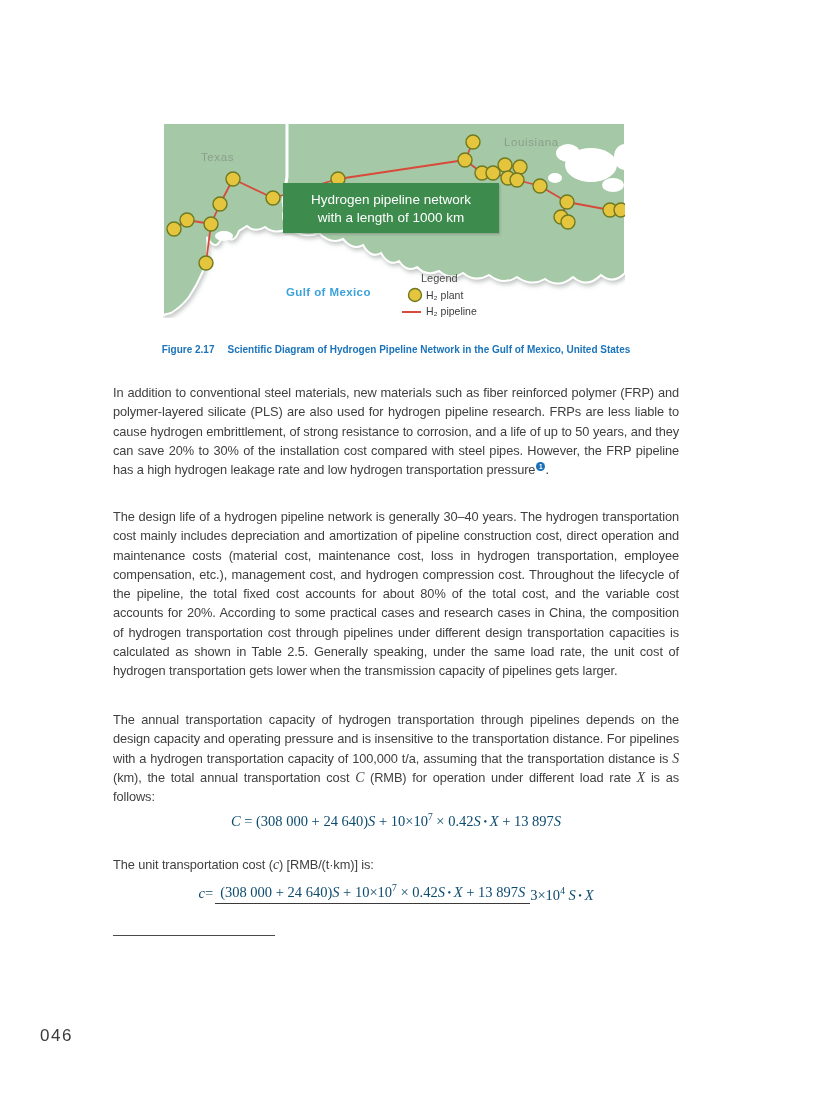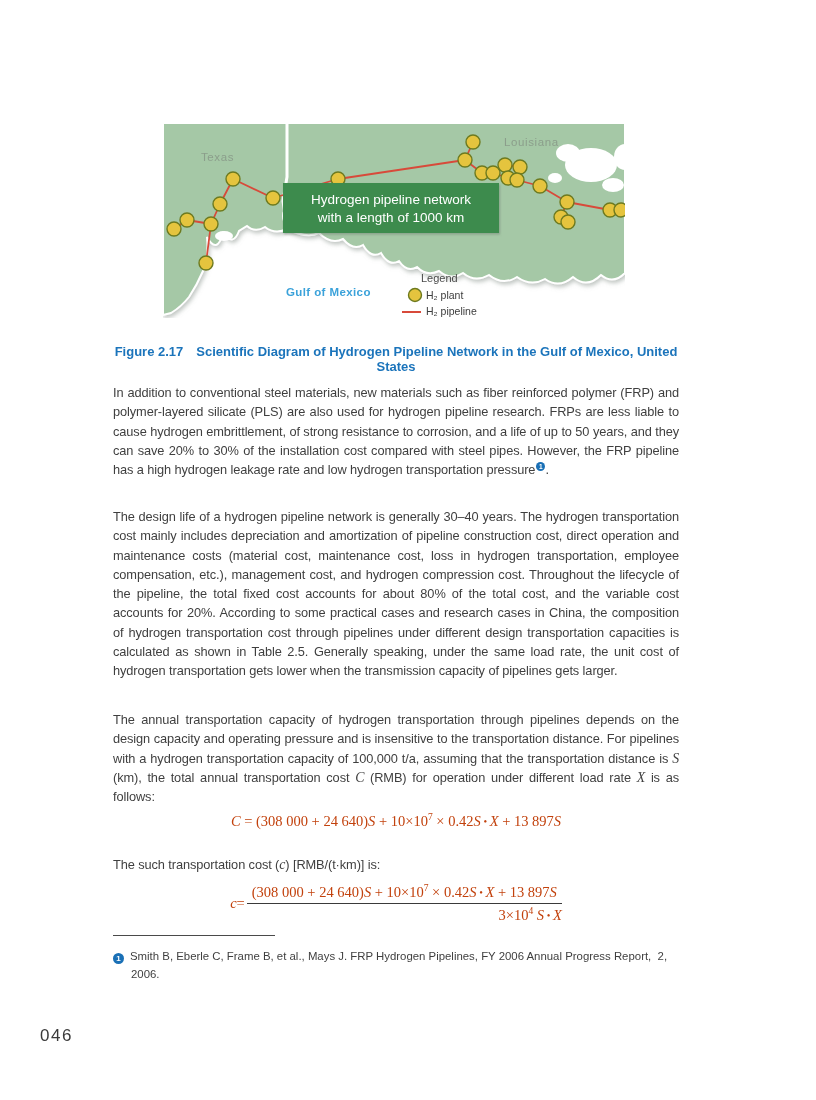--- a/index.html
+++ b/index.html
@@ -12,35 +12,35 @@
   .pipe{stroke:#d84a3a;stroke-width:1.8;fill:none;stroke-linejoin:round;stroke-linecap:round;}
   .plant{fill:#e5c43e;stroke:#6d7a1f;stroke-width:1.4;}
   .mapstate{fill:#8b9e8b;font-size:11.5px;letter-spacing:.6px;}
   .gulf{fill:#3ba2da;font-family:"Liberation Serif",serif;font-weight:bold;font-size:11.5px;letter-spacing:.4px;}
   .bannerrect{fill:#3e8b4d;}
   .bannertext{fill:#ffffff;font-size:13.5px;text-anchor:middle;}
   .legtitle{fill:#4a4a4a;font-size:11px;}
   .legtext{fill:#3c3c3c;font-size:10.5px;}
   .legline{stroke:#d84a3a;stroke-width:2;}
   .caption{position:absolute;left:113px;top:344px;width:566px;text-align:center;
-           font-size:13px;font-weight:bold;color:#1b74bb;}
+           font-size:10px;font-weight:bold;color:#1b74bb;}
   .cap-num{padding-right:13px;}
   .para{position:absolute;left:113px;width:566px;margin:0;font-size:12.8px;line-height:19.3px;
         text-align:justify;letter-spacing:-0.1px;}
   .iv{font-family:"Liberation Serif",serif;font-style:italic;font-size:1.08em;}
   .fn-sup{display:inline-block;width:9px;height:9px;border-radius:50%;background:#1a70b6;color:#fff;
           font-size:6.5px;font-weight:bold;line-height:9px;text-align:center;position:relative;top:-5px;
           margin-left:1px;letter-spacing:0;}
   .formula{position:absolute;left:113px;width:566px;text-align:center;
-           font-family:"Liberation Serif",serif;font-size:14.5px;color:#c2410c;}
+           font-family:"Liberation Serif",serif;font-size:14.5px;color:#0c4a6e;}
   .fv{font-style:italic;}
   .fdot{font-size:.72em;vertical-align:1px;}
   .formula sup{font-size:9.5px;}
   .f2{display:flex;justify-content:center;align-items:center;}
-  .stack{display:inline-flex;flex-direction:column;align-items:flex-end;margin-left:2px;}
+  .stack{display:inline-flex;flex-direction:row;align-items:center;margin-left:2px;}
   .num{border-bottom:1.2px solid #3a3a3a;padding:0 5px 2px;}
   .den{padding-top:2px;}
   .footnote-block{position:absolute;left:113px;top:930px;width:566px;}
   .fn-rule{width:162px;border-top:1.4px solid #4a4a4a;margin:5px 0 12px 0;}
   .fn-text{font-size:11.4px;line-height:17.5px;color:#3f3f3f;padding-left:18px;text-indent:-18px;}
   .fn-badge{display:inline-block;width:11px;height:11px;border-radius:50%;background:#1a70b6;color:#fff;
             font-size:8px;font-weight:bold;line-height:11px;text-align:center;margin-right:6px;
             text-indent:0;vertical-align:-1px;}
   .pageno{position:absolute;left:40px;top:1026px;font-size:17px;letter-spacing:1.5px;color:#3a3a3a;}
 </style>
@@ -137,31 +137,30 @@
   <div class="caption"><span class="cap-num">Figure 2.17</span><span>Scientific Diagram of Hydrogen Pipeline Network in the Gulf of Mexico, United States</span></div>
 
   <p class="para" style="top:383px"><span>In addition to conventional steel materials, new materials such as fiber reinforced polymer (FRP) and polymer-layered silicate (PLS) are also used for hydrogen pipeline research. FRPs are less liable to cause hydrogen embrittlement, of strong resistance to corrosion, and a life of up to 50 years, and they can save 20% to 30% of the installation cost compared with steel pipes. However, the FRP pipeline has a high hydrogen leakage rate and low hydrogen transportation pressure</span><span class="fn-sup">1</span><span>.</span></p>
 
   <p class="para" style="top:507px">The design life of a hydrogen pipeline network is generally 30–40 years. The hydrogen transportation cost mainly includes depreciation and amortization of pipeline construction cost, direct operation and maintenance costs (material cost, maintenance cost, loss in hydrogen transportation, employee compensation, etc.), management cost, and hydrogen compression cost. Throughout the lifecycle of the pipeline, the total fixed cost accounts for about 80% of the total cost, and the variable cost accounts for 20%. According to some practical cases and research cases in China, the composition of hydrogen transportation cost through pipelines under different design transportation capacities is calculated as shown in Table 2.5. Generally speaking, under the same load rate, the unit cost of hydrogen transportation gets lower when the transmission capacity of pipelines gets larger.</p>
 
   <p class="para" style="top:710px"><span>The annual transportation capacity of hydrogen transportation through pipelines depends on the design capacity and operating pressure and is insensitive to the transportation distance. For pipelines with a hydrogen transportation capacity of 100,000 t/a, assuming that the transportation distance is </span><span class="iv">S</span><span> (km), the total annual transportation cost </span><span class="iv">C</span><span> (RMB) for operation under different load rate </span><span class="iv">X</span><span> is as follows:</span></p>
 
   <div class="formula" style="top:812px"><span class="fv">C</span><span> = </span><span>(308 000 + 24 640)</span><span class="fv">S</span><span> + 10×10</span><sup>7</sup><span> × 0.42</span><span class="fv">S</span><span class="fdot"> • </span><span class="fv">X</span><span> + 13 897</span><span class="fv">S</span></div>
 
-  <p class="para" style="top:855px"><span>The such transportation cost (</span><span class="iv">c</span><span>) [RMB/(t·km)] is:</span></p>
+  <p class="para" style="top:855px"><span>The unit transportation cost (</span><span class="iv">c</span><span>) [RMB/(t·km)] is:</span></p>
 
   <div class="formula f2" style="top:883px">
       <span class="fv">c</span>
       <span> = </span>
       <span class="stack">
         <span class="num"><span>(308 000 + 24 640)</span><span class="fv">S</span><span> + 10×10</span><sup>7</sup><span> × 0.42</span><span class="fv">S</span><span class="fdot"> • </span><span class="fv">X</span><span> + 13 897</span><span class="fv">S</span></span>
         <span class="den"><span>3×10</span><sup>4</sup><span class="fv"> S</span><span class="fdot"> • </span><span class="fv">X</span></span>
       </span>
     </div>
 
   <div class="footnote-block">
     <div class="fn-rule"></div>
-    <div class="fn-text"><span class="fn-badge">1</span><span>Smith B, Eberle C, Frame B, et al., Mays J. FRP Hydrogen Pipelines, FY 2006 Annual Progress Report,&nbsp;&nbsp;2, 2006.</span></div>
   </div>
 
   <div class="pageno">046</div>
 
 </div>
 
 </body></html>

